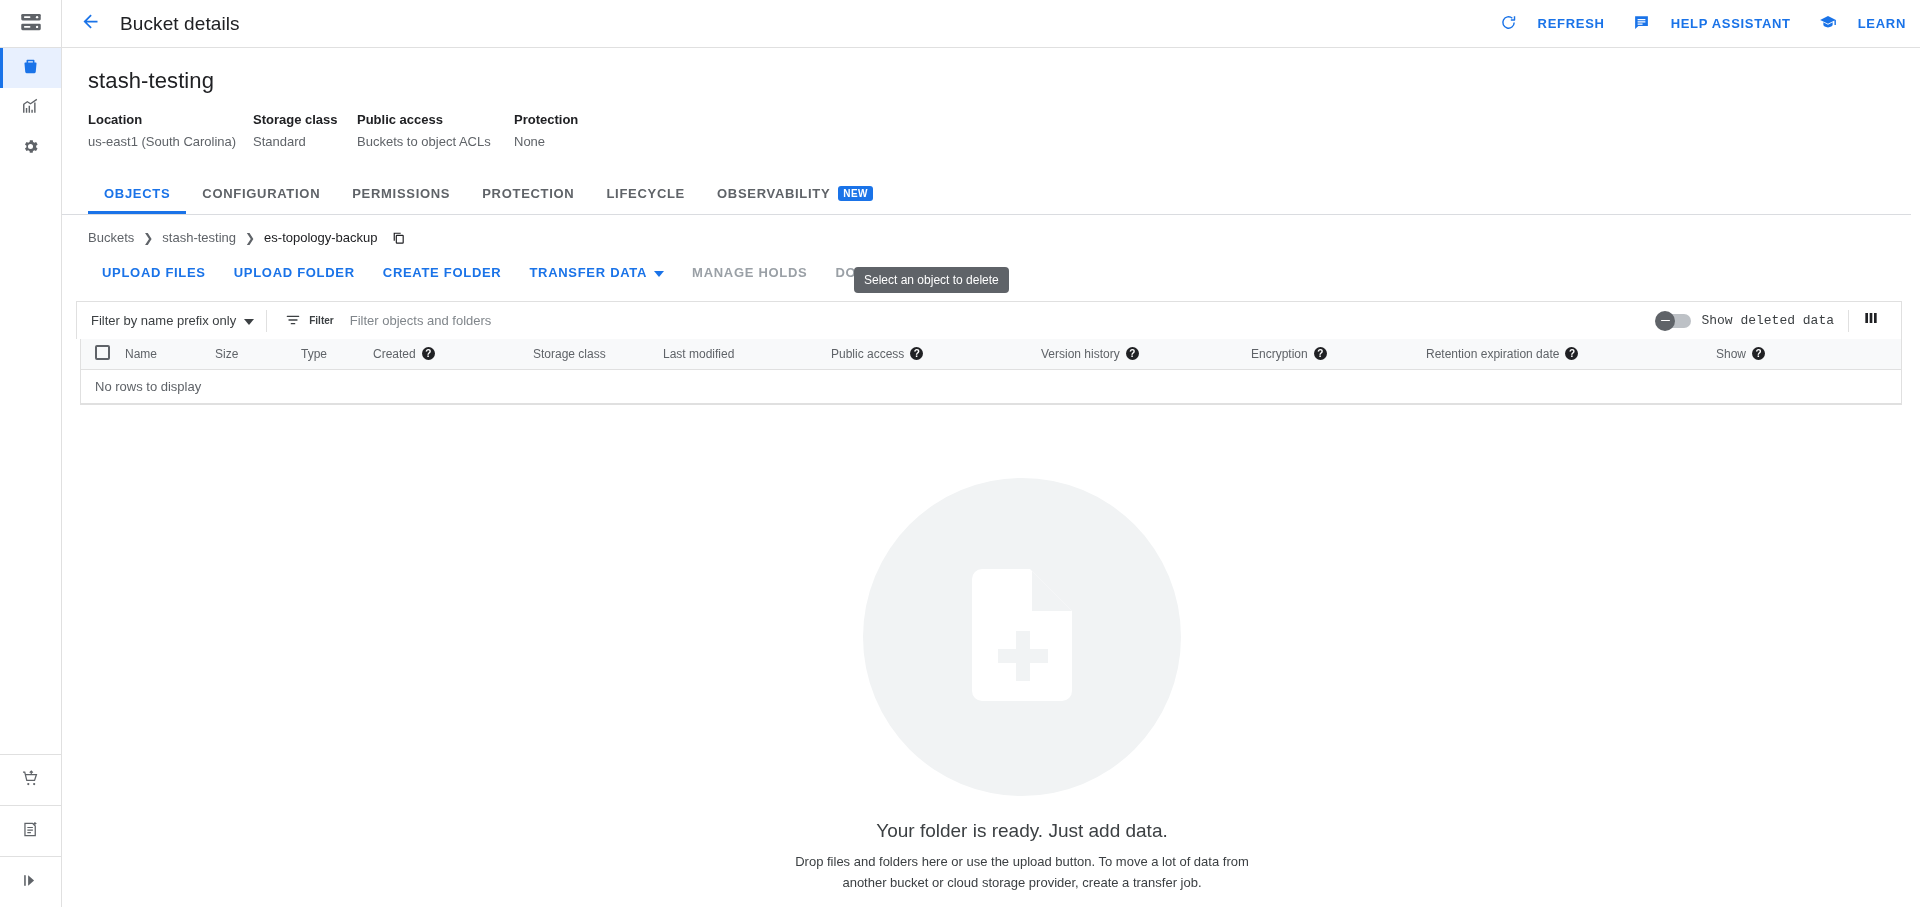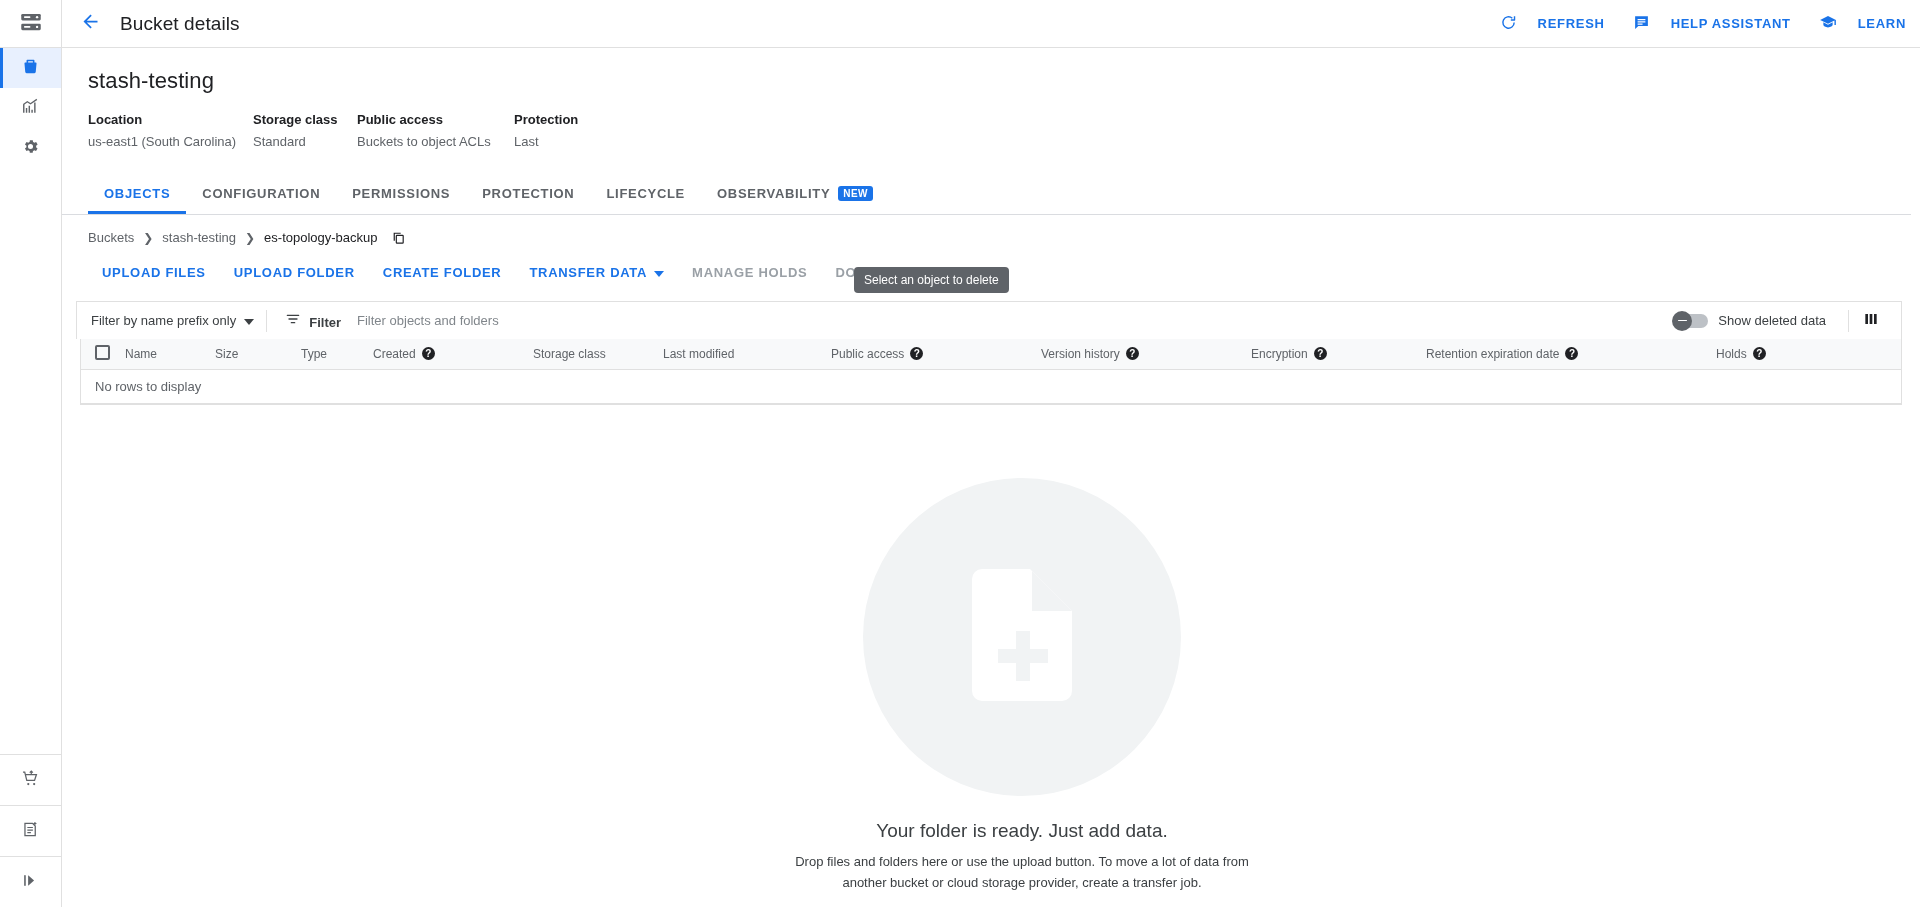--- a/index.html
+++ b/index.html
@@ -118,30 +118,30 @@
   .filterbar {
     margin: 13px 18px 0 14px; border: 1px solid #e0e0e0; border-bottom: none;
     height: 38px; display: flex; align-items: center; background: #fff;
   }
   .fb-prefix {
     display: flex; align-items: center; gap: 8px; font-size: 13px; color: #3c4043;
     padding: 0 12px 0 14px; cursor: pointer; white-space: nowrap;
   }
   .fb-divider { width: 1px; height: 22px; background: #e0e0e0; }
   .fb-filter {
-    display: flex; align-items: flex-end; gap: 8px; padding-left: 18px;
-    font-size: 13px; font-weight: 600; color: #3c4043; cursor: pointer;
+    display: flex; align-items: center; gap: 8px; padding-left: 18px;
+    font-size: 10px; font-weight: 600; color: #3c4043; cursor: pointer;
   }
   .fb-input {
     border: none; outline: none; font-size: 13px; color: #8b5cf6;
     margin-left: 16px; flex: 1 1 auto; background: transparent;
     font-family: "Liberation Sans", sans-serif;
   }
   .fb-input::placeholder { color: #80868b; }
-  .fb-right { margin-left: auto; display: flex; align-items: center; gap: 8px; padding-right: 10px; }
+  .fb-right { margin-left: auto; display: flex; align-items: center; gap: 0; padding-right: 10px; font-family: Liberation Mono, monospace; }
   .toggle-wrap { display: flex; align-items: center; gap: 10px; padding-right: 14px; cursor: pointer; }
   .toggle {
     width: 34px; height: 14px; border-radius: 7px; background: #bdc1c6;
     position: relative; flex: 0 0 34px;
   }
   .toggle .knob {
     position: absolute; left: -2px; top: -3px; width: 20px; height: 20px;
     border-radius: 50%; background: #5f6368;
     display: flex; align-items: center; justify-content: center;
   }
@@ -330,21 +330,21 @@
           <div class="meta-col" style="width:104px">
             <div class="meta-label">Storage class</div>
             <div class="meta-value">Standard</div>
           </div>
           <div class="meta-col" style="width:157px">
             <div class="meta-label">Public access</div>
             <div class="meta-value">Buckets to object ACLs</div>
           </div>
           <div class="meta-col">
             <div class="meta-label">Protection</div>
-            <div class="meta-value">Last</div>
+            <div class="meta-value">None</div>
           </div>
         </div>
       </div>
 
       <div class="tabs">
         <div class="tab active">
           <span>OBJECTS</span>
         </div>
         <div class="tab">
           <span>CONFIGURATION</span>
@@ -505,21 +505,21 @@
                 </span>
               </th>
               <th style="width:290px">
                 <span class="th-inner">
                   <span>Retention expiration date</span>
                   <span class="helpic">?</span>
                 </span>
               </th>
               <th>
                 <span class="th-inner">
-                  <span>Holds</span>
+                  <span>Show</span>
                   <span class="helpic">?</span>
                 </span>
               </th>
             </tr>
           </thead>
         </table>
         <div class="norows">No rows to display</div>
       </div>
 
       <div class="empty">

